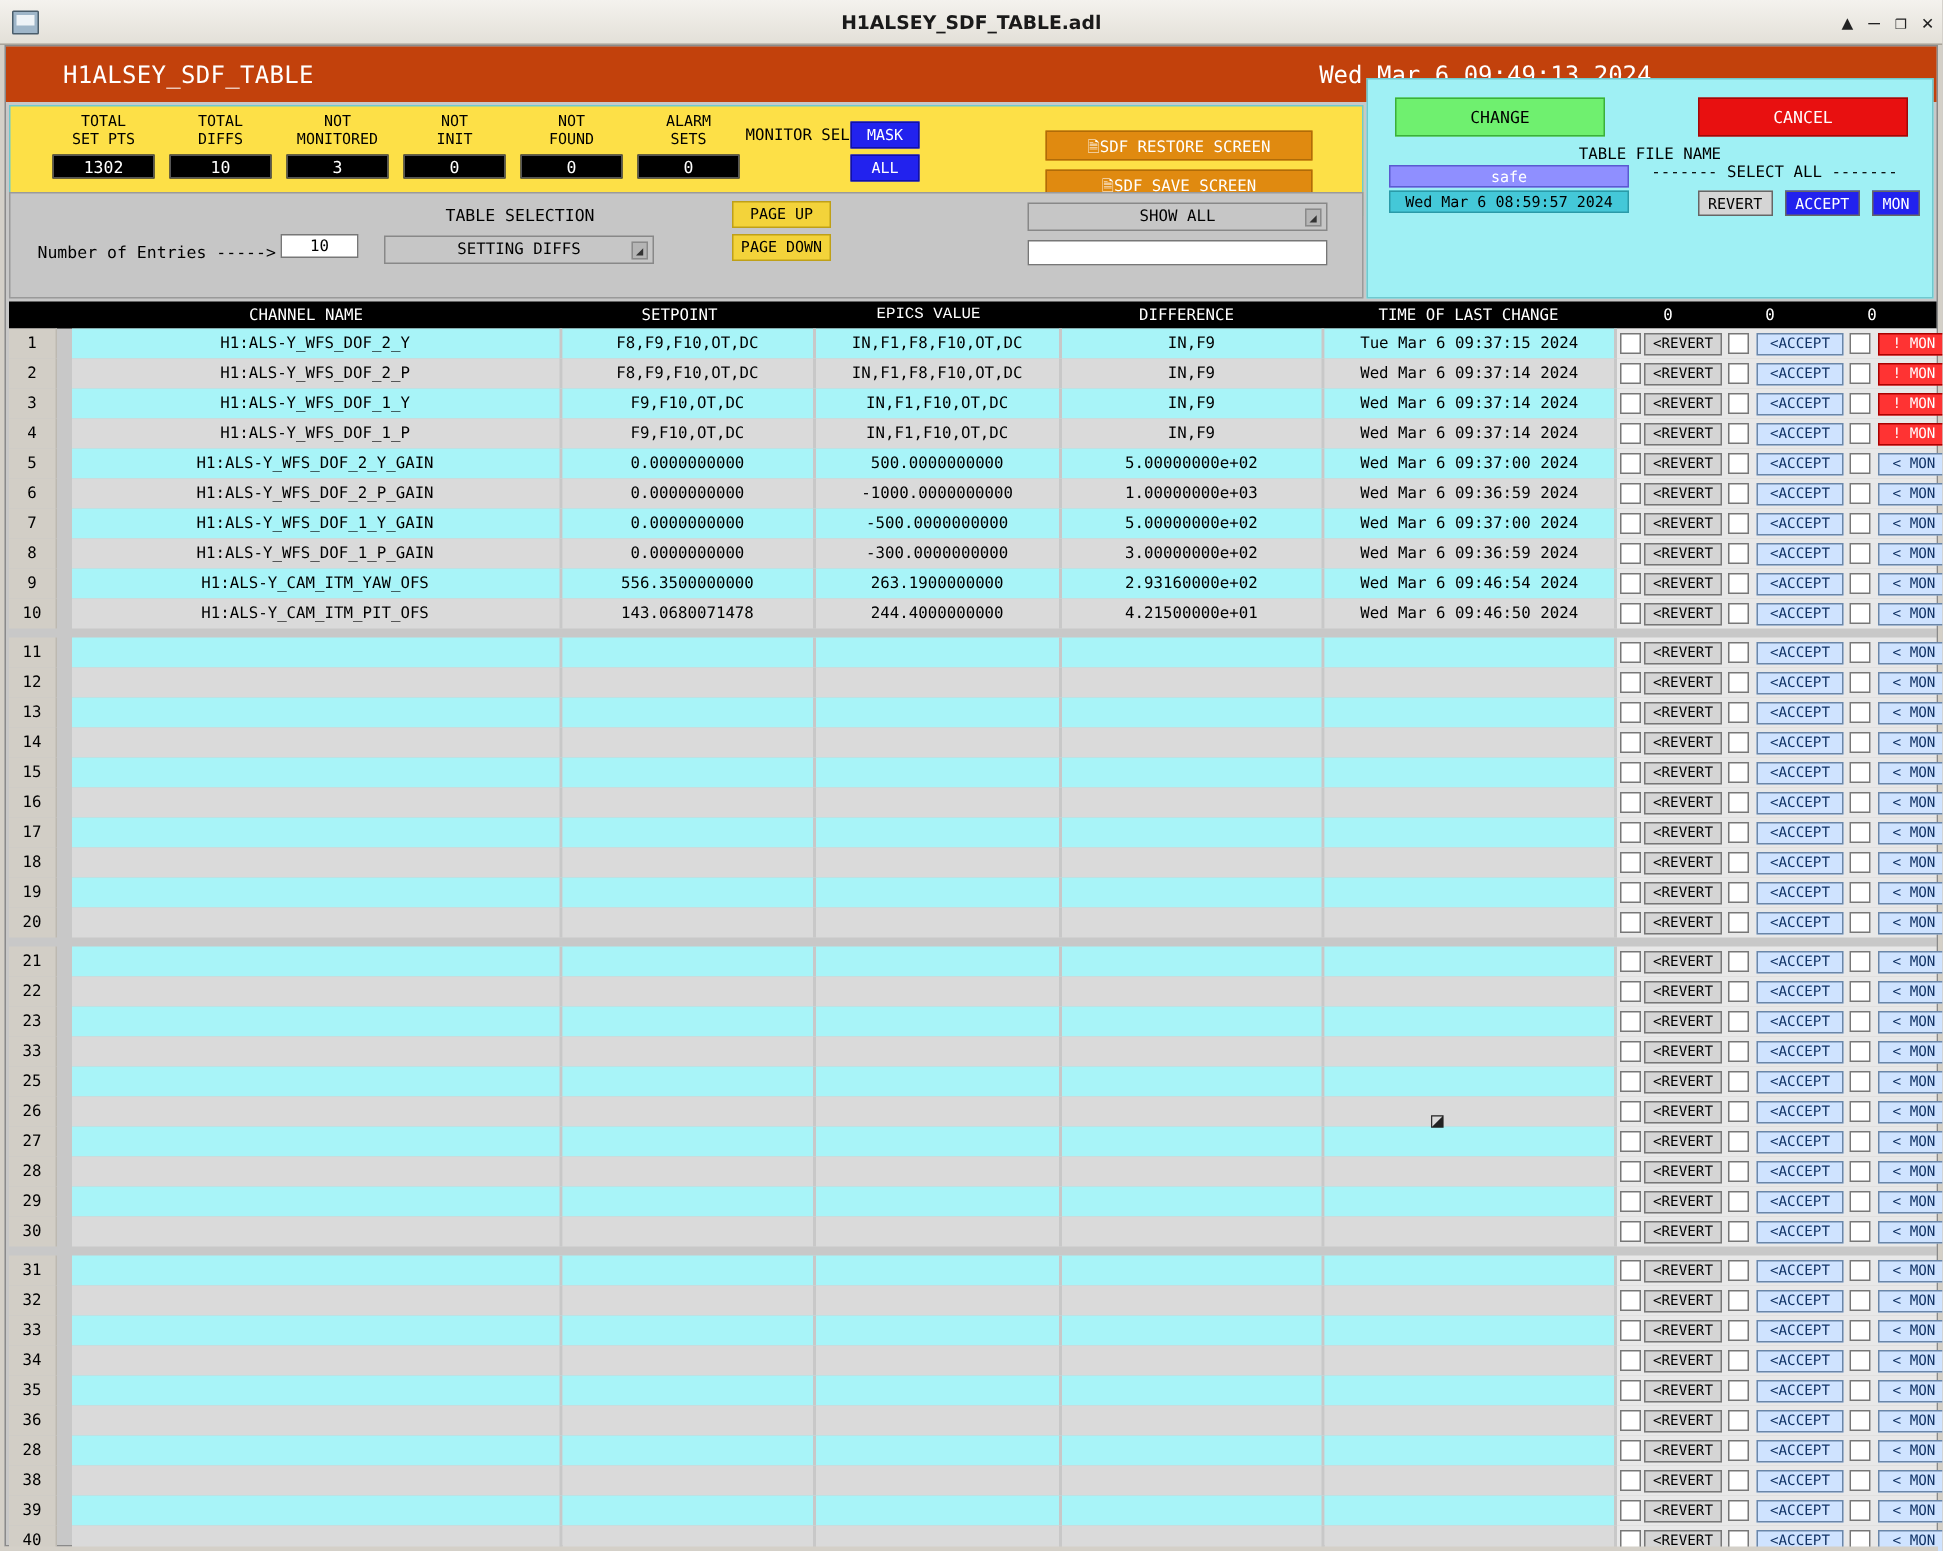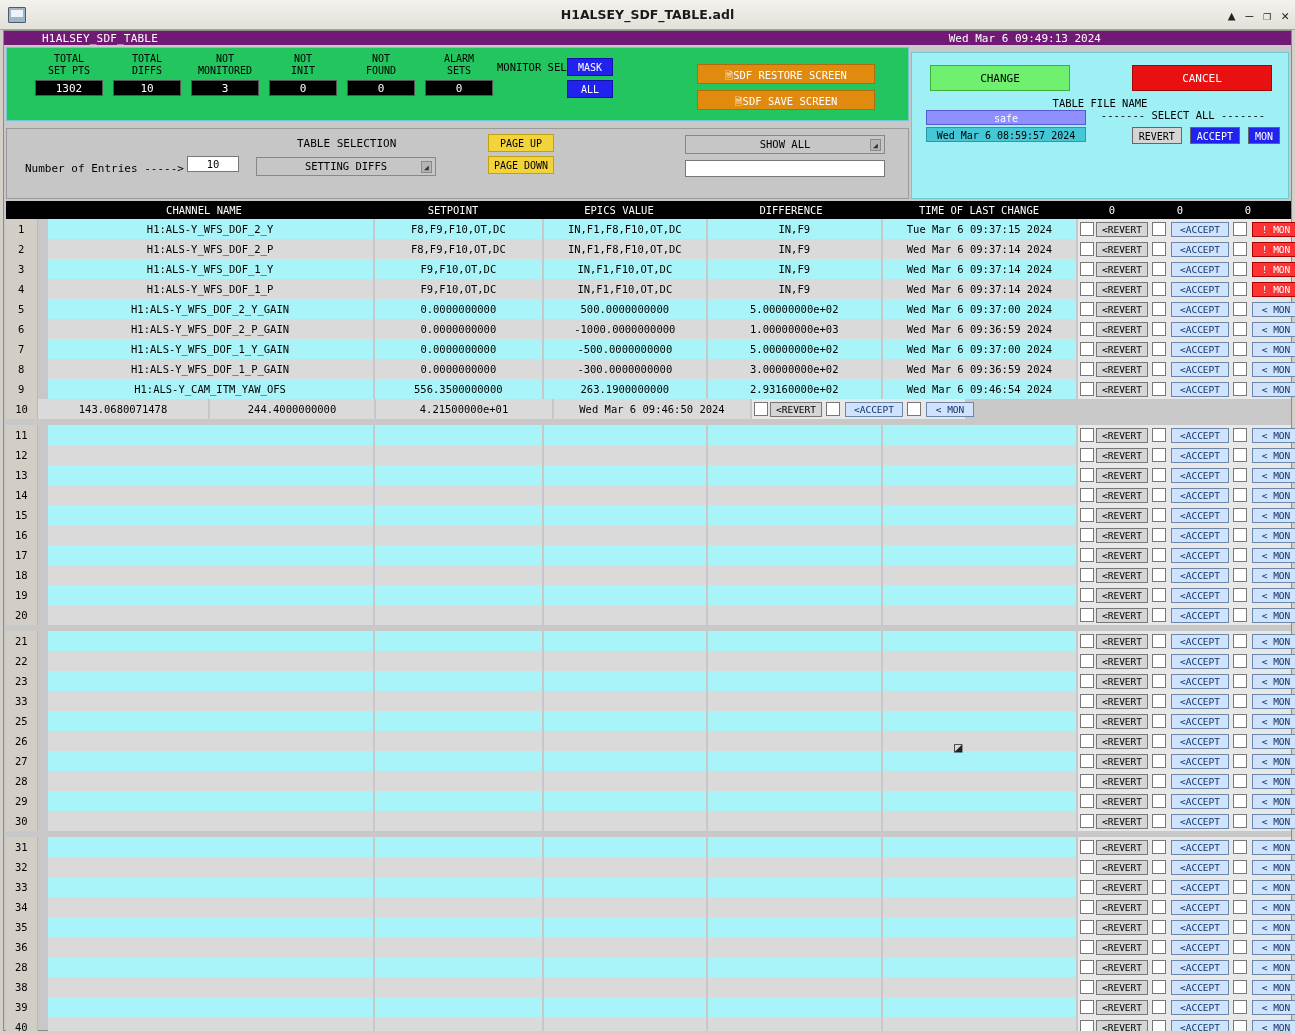--- a/index.html
+++ b/index.html
@@ -46,31 +46,31 @@
   }
   .titlebar .wbtns span { cursor: default; }
   
   .appframe {
     position: absolute; left: 3px; top: 30px; width: 1289px; height: 1001px;
     background: #c8c8c8;
     border: 1px solid #8a8a8a;
   }
   
   .subbar {
-    height: 14px; background: #701a75; color: #fff;
-    font-size: 11px; display: flex; align-items: center;
+    height: 37px; background: #c2410c; color: #fff;
+    font-size: 16px; display: flex; align-items: center;
     position: relative;
   }
   .subbar .name { margin-left: 38px; letter-spacing: 0.2px; }
   .subbar .dt { position: absolute; right: 190px; }
   
   .toppanel {
     position: relative;
     height: 74px;
-    background: #22c55e;
+    background: #fde047;
     border: 1px solid #6fc9cf;
     margin: 2px 2px 0 2px;
     width: 903px;
   }
   .counters { display: flex; padding-left: 28px; padding-top: 5px; gap: 10px; }
   .counter { width: 68px; text-align: center; }
   .counter .lbl {
     font-size: 10px; color: #000; line-height: 12px; white-space: pre-line;
   }
   .counter .val {
@@ -185,21 +185,21 @@
   
   .tbl-header {
     position: absolute; left: 2px; top: 170px; width: 1285px; height: 18px;
     background: #000; color: #fff; display: flex; align-items: center;
     font-size: 10.5px;
   }
   .tbl-header .cell { text-align: center; }
   .c-num { width: 32px; }
   .c-chan { width: 332px; }
   .c-set { width: 166px; }
-  .c-epics { width: 166px; }
+  .c-epics { width: 166px; font-family: Liberation Mono, monospace; }
   .c-diff { width: 178px; }
   .c-time { width: 198px; }
   .c-z1, .c-z2, .c-z3 { width: 68px; }
   
   .tbl-body {
     position: absolute; left: 2px; top: 188px; width: 1285px; height: 810px;
   }
   .row {
     display: flex; height: 20px; align-items: stretch;
   }
@@ -511,20 +511,21 @@
             <div class="chk"></div>
             <div class="rev">&lt;REVERT</div>
             <div class="chk" style="margin-left: 4px;"></div>
             <div class="acc">&lt;ACCEPT</div>
             <div class="chk" style="margin-left: 4px;"></div>
             <div class="mon">&lt; MON</div>
           </div>
         </div>
         <div class="row norm">
           <div class="num">10</div>
+          <div class="cellbase chan">H1:ALS-Y_CAM_ITM_PIT_OFS</div>
           <div class="cellbase setp">143.0680071478</div>
           <div class="cellbase epics">244.4000000000</div>
           <div class="cellbase diff">4.21500000e+01</div>
           <div class="cellbase time">Wed Mar  6 09:46:50 2024</div>
           <div class="ctrl">
             <div class="chk"></div>
             <div class="rev">&lt;REVERT</div>
             <div class="chk" style="margin-left: 4px;"></div>
             <div class="acc">&lt;ACCEPT</div>
             <div class="chk" style="margin-left: 4px;"></div>

